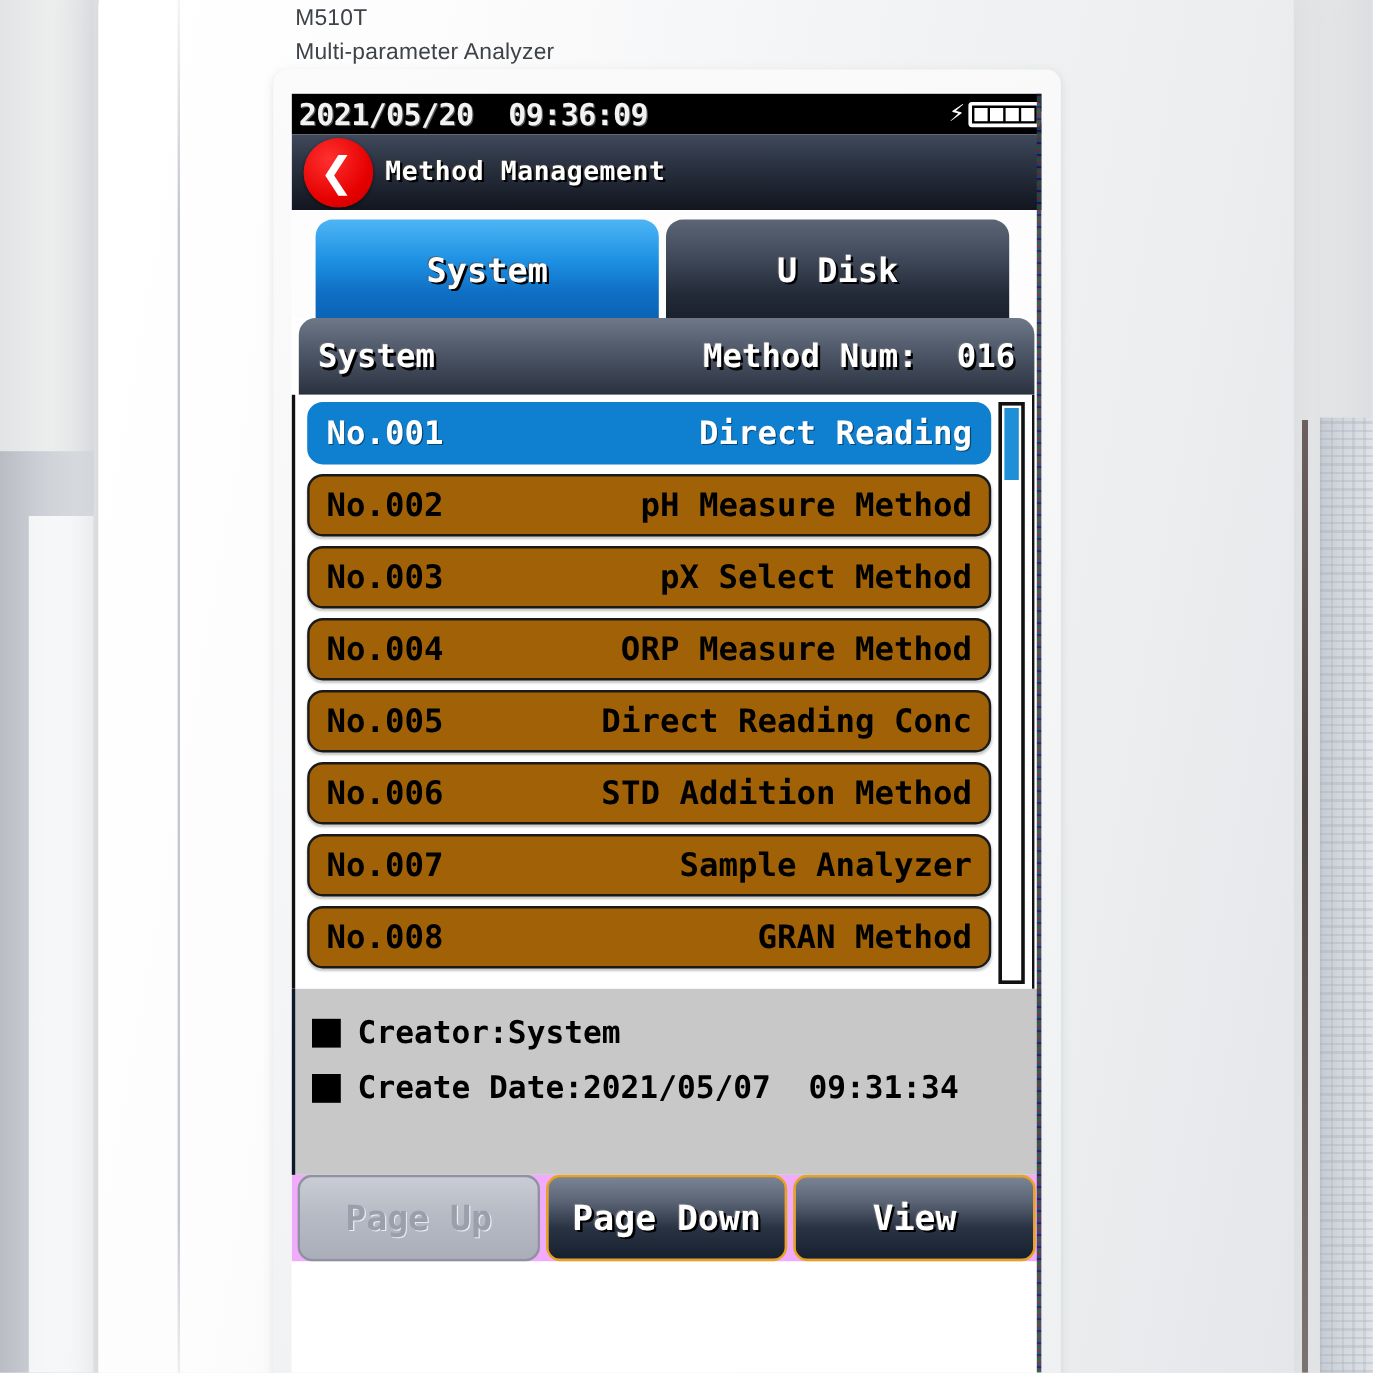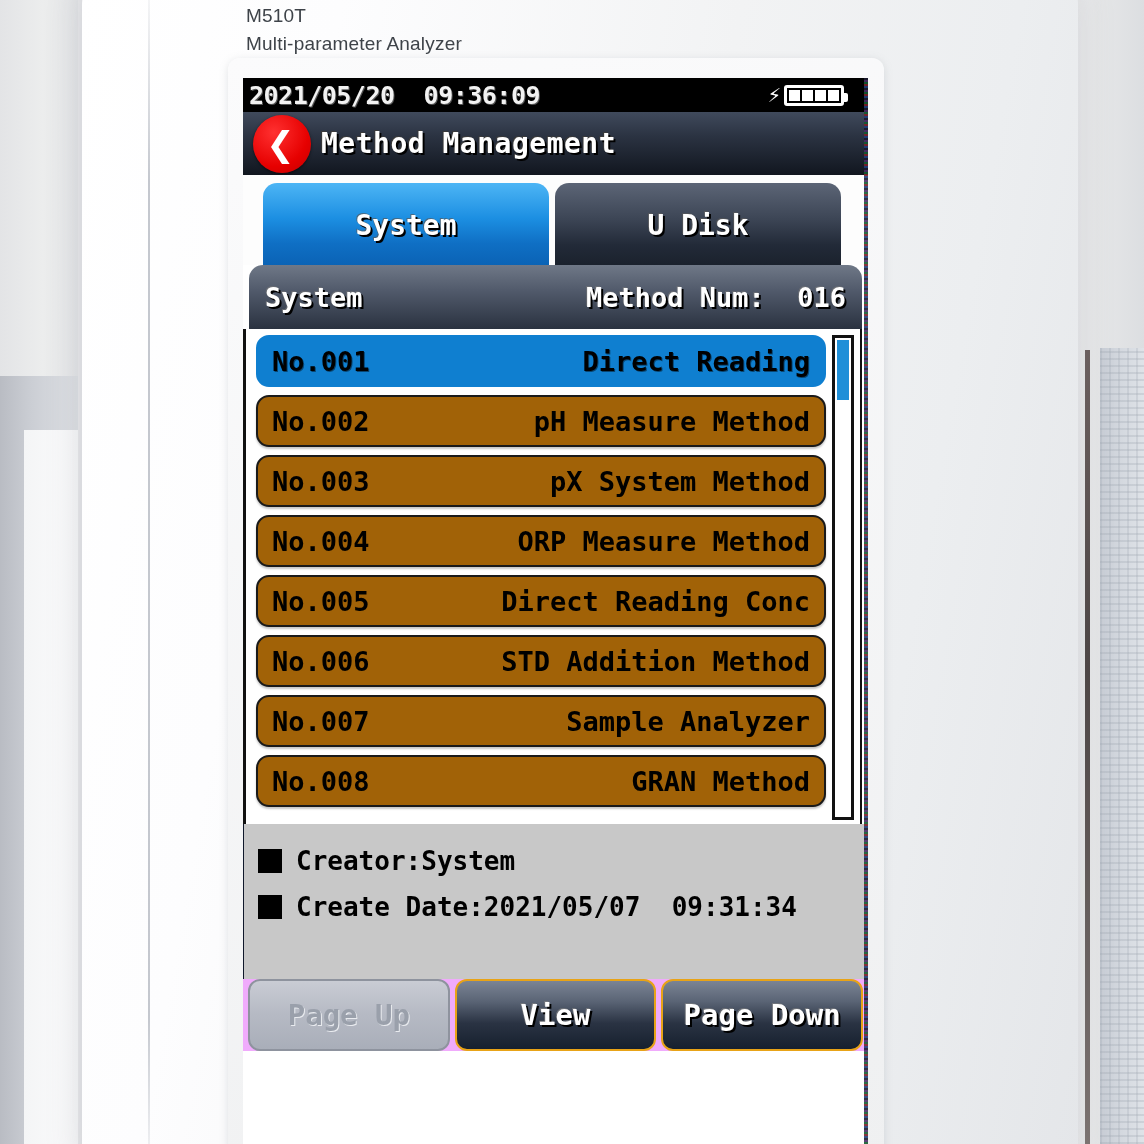--- a/index.html
+++ b/index.html
@@ -71,21 +71,21 @@
   .screen-edge{
     position:absolute;right:0;top:0;width:4px;height:100%;
     background:repeating-linear-gradient(180deg,#1b1a30 0 2px,#4a2a66 2px 4px,#115c2e 4px 6px,#7a1f2a 6px 8px,#1d3f7a 8px 10px);
     opacity:.9;z-index:40;
   }
 
   
   .statusbar{
     position:relative;height:34px;background:#000;color:#f2f2f2;
     display:flex;align-items:center;justify-content:space-between;
-    padding:0 24px 0 6px;
+    padding:0 1px 0 6px;
   }
   .status-time{font-size:25px;letter-spacing:-.5px;font-weight:700;
     text-shadow:1px 1px 0 #555;white-space:pre;}
   .status-icons{display:flex;align-items:center;gap:3px;}
   .bolt{font-size:22px;line-height:1;color:#fff;}
   .battery{
     position:relative;width:60px;height:21px;border:3px solid #fff;border-radius:3px;
     display:flex;align-items:center;gap:2px;padding:0 2px;box-sizing:border-box;
   }
   .battery:after{content:"";position:absolute;right:-7px;top:5px;width:4px;height:9px;background:#fff;border-radius:0 2px 2px 0;}
@@ -101,21 +101,21 @@
     width:58px;height:58px;border-radius:50%;
     background:radial-gradient(circle at 36% 30%,#ff3030,#e60000 62%,#c10000 100%);
     display:flex;align-items:center;justify-content:center;flex:none;
     box-shadow:0 1px 3px rgba(0,0,0,.55);
   }
   .backbtn span{
     color:#fff;font-size:34px;font-weight:700;line-height:1;margin-left:-3px;
     font-family:"DejaVu Sans", sans-serif;
   }
   .title-text{
-    color:#fff;font-size:28px;font-weight:700;margin-left:10px;white-space:pre;
+    color:#fff;font-size:22px;font-weight:700;margin-left:10px;white-space:pre;
     text-shadow:2px 2px 0 #000,-1px -1px 0 #3a3a3a;letter-spacing:.5px;
   }
 
   
   .tabstrip{
     position:relative;height:90px;background:#fdfdfd;
     padding:8px 0 0 20px;box-sizing:border-box;
   }
   .tab{
     position:absolute;top:8px;height:84px;width:286px;
@@ -152,35 +152,35 @@
     height:52px;margin-bottom:8px;border-radius:13px;
     display:flex;align-items:center;justify-content:space-between;
     padding:0 14px;box-sizing:border-box;white-space:pre;
     font-size:27px;font-weight:700;
   }
   .row.normal{
     background:#a16207;color:#000;border:2px solid #1a1a1a;
     box-shadow:0 2px 2px rgba(0,0,0,.22);
   }
   .row.sel{
-    background:#0f7fd0;color:#000000;border:2px solid #0f7fd0;
+    background:#0f7fd0;color:#ffffff;border:2px solid #0f7fd0;
     text-shadow:1px 1px 0 rgba(0,0,0,.45);
   }
   .scrolltrack{
     width:22px;margin:0 6px 4px 0;background:#fff;
     border:3px solid #111;box-sizing:border-box;position:relative;
   }
   .scrollthumb{
     position:absolute;left:2px;right:2px;top:2px;height:60px;background:#1f8fd8;
   }
 
   
   .infoarea{
     position:relative;height:155px;background:#c8c8c8;
-    border-left:1px solid #0f172a;box-sizing:border-box;
+    border-left:3px solid #0f172a;box-sizing:border-box;
     padding:22px 0 0 14px;
   }
   .inforow{display:flex;align-items:center;gap:14px;margin-bottom:16px;}
   .bullet{width:24px;height:24px;background:#000;flex:none;}
   .infotext{font-size:26px;font-weight:700;color:#000;white-space:pre;}
 
   
   .btnrow{display:flex;gap:5px;padding:0 5px;box-sizing:border-box;background:#f0abfc;}
   .btn{
     flex:1;height:72px;border-radius:12px;
@@ -255,21 +255,21 @@
       <div class="row sel">
         <span>No.001</span>
         <span>Direct Reading</span>
       </div>
       <div class="row normal">
         <span>No.002</span>
         <span>pH Measure Method</span>
       </div>
       <div class="row normal">
         <span>No.003</span>
-        <span>pX System Method</span>
+        <span>pX Select Method</span>
       </div>
       <div class="row normal">
         <span>No.004</span>
         <span>ORP Measure Method</span>
       </div>
       <div class="row normal">
         <span>No.005</span>
         <span>Direct Reading Conc</span>
       </div>
       <div class="row normal">
@@ -296,18 +296,18 @@
       <div class="infotext">Creator:System</div>
     </div>
     <div class="inforow">
       <div class="bullet"></div>
       <div class="infotext">Create Date:2021/05/07  09:31:34</div>
     </div>
   </div>
 
   <div class="btnrow">
     <div class="btn disabled">Page Up</div>
+    <div class="btn active">Page Down</div>
     <div class="btn active">View</div>
-    <div class="btn active">Page Down</div>
   </div>
 
   <div class="screen-edge"></div>
 </div>
 
 </body></html>

